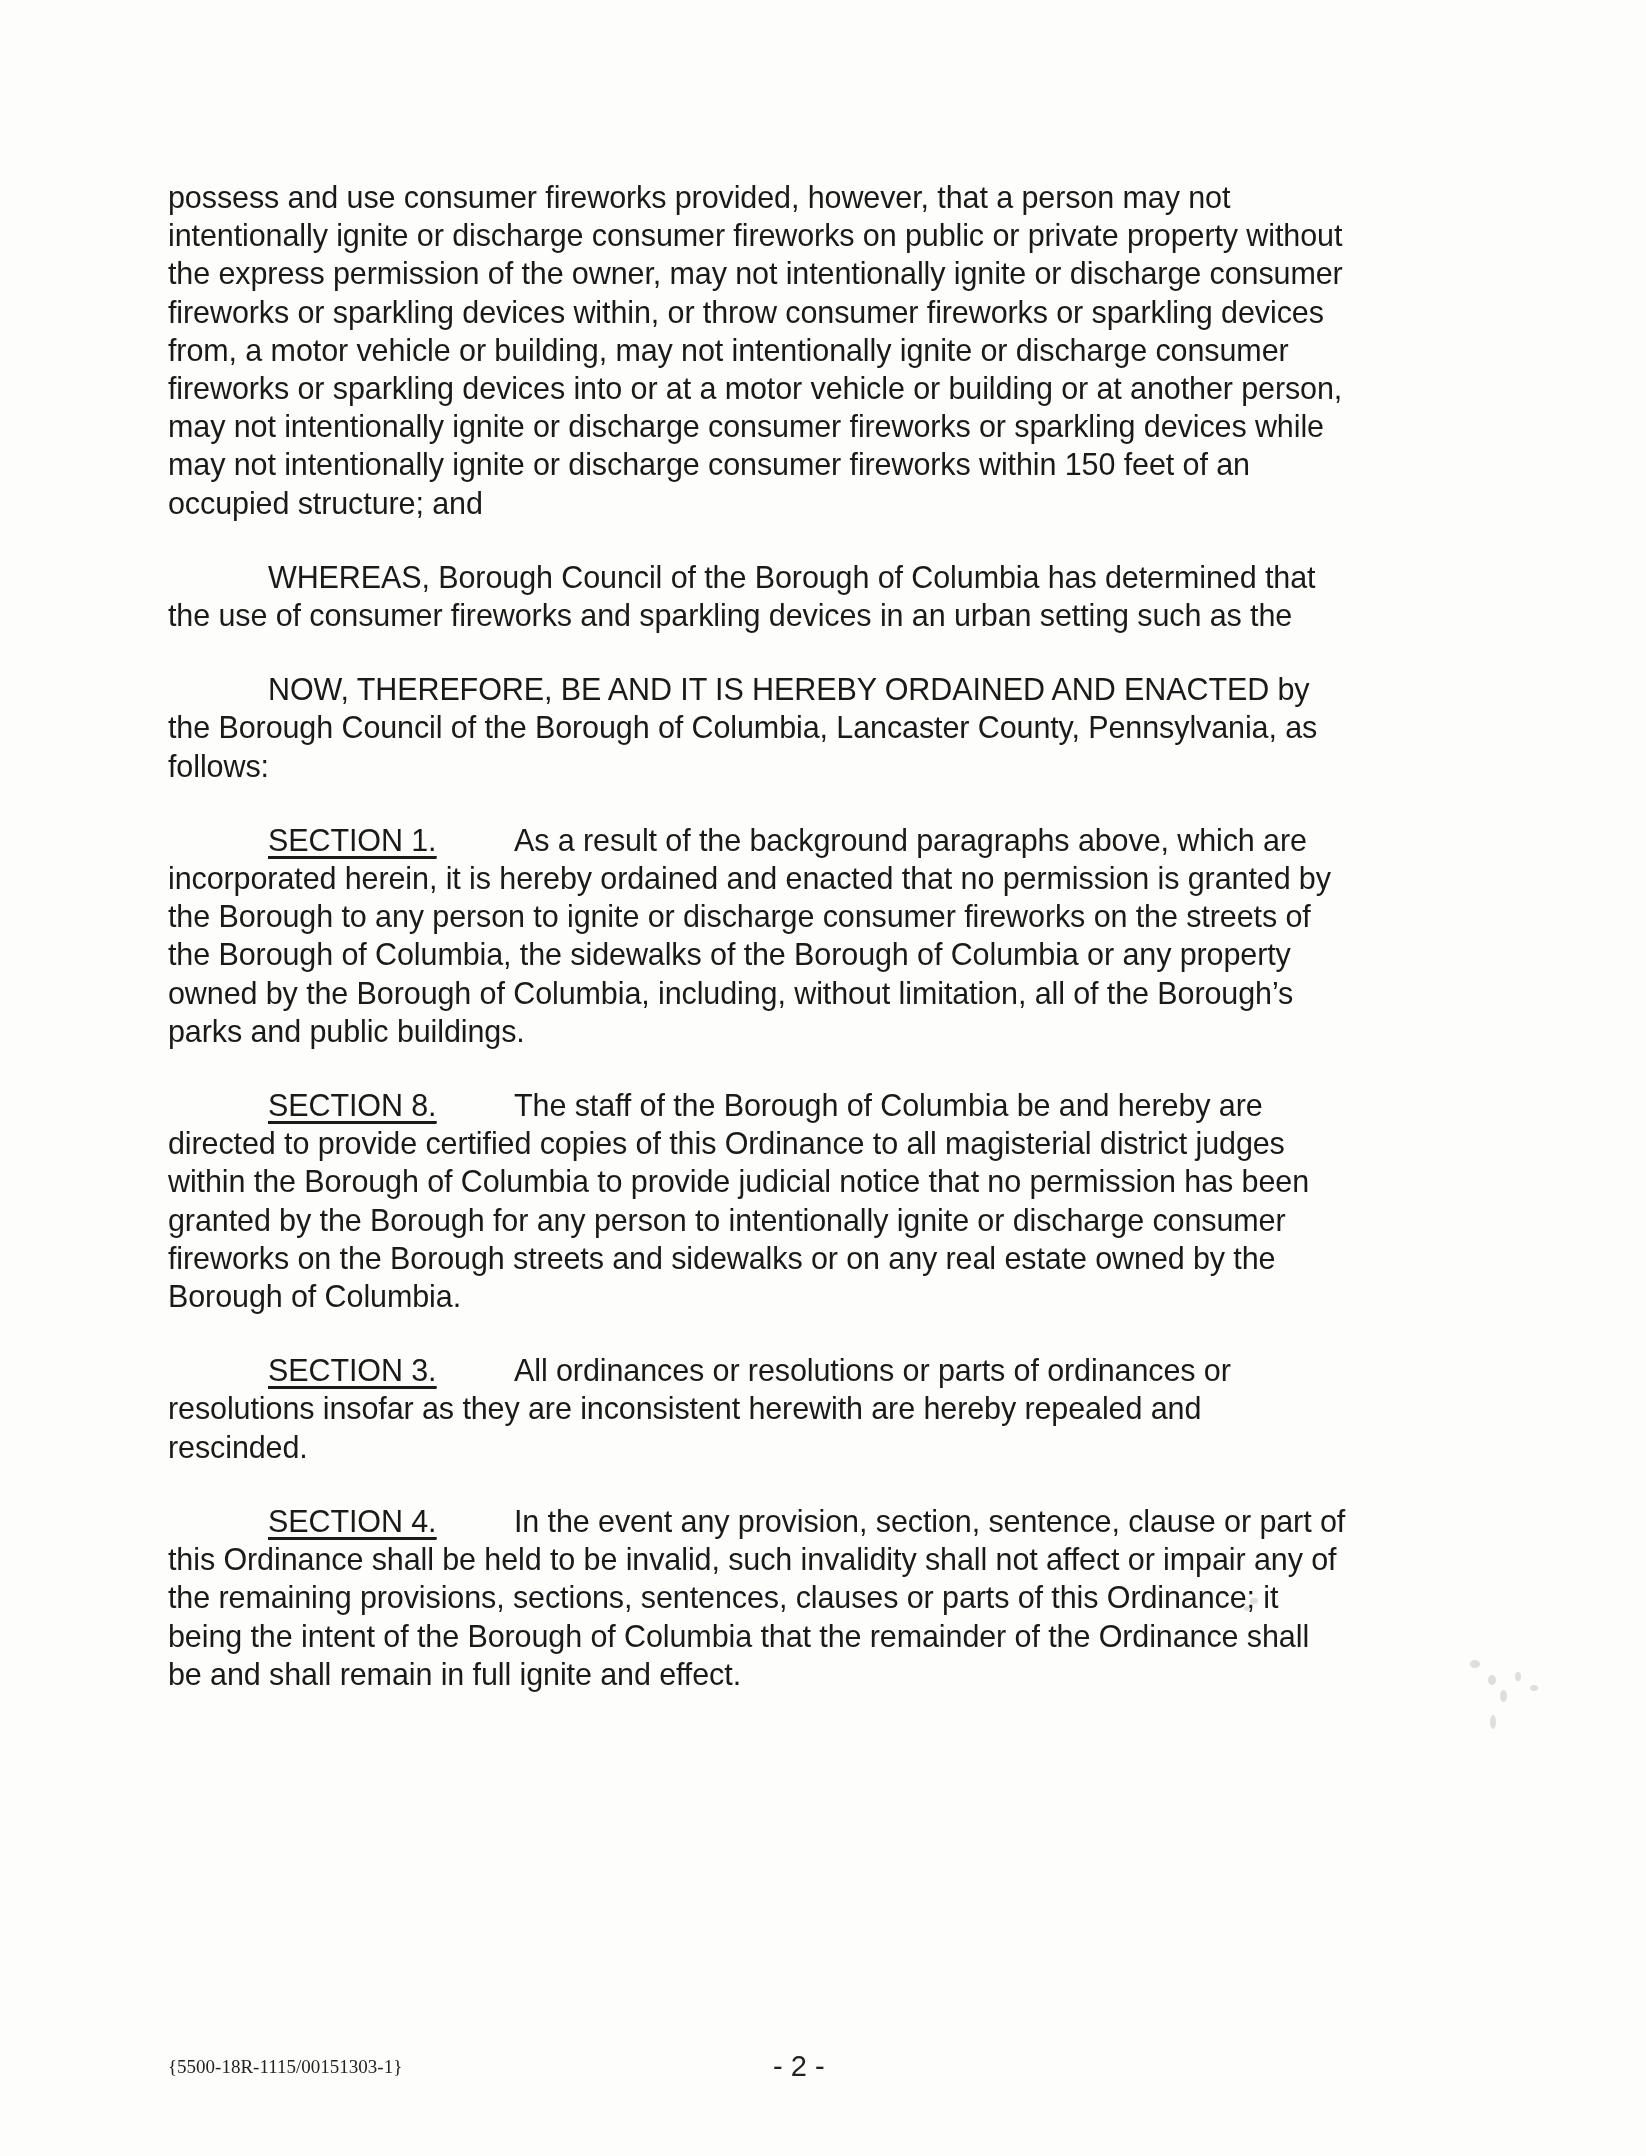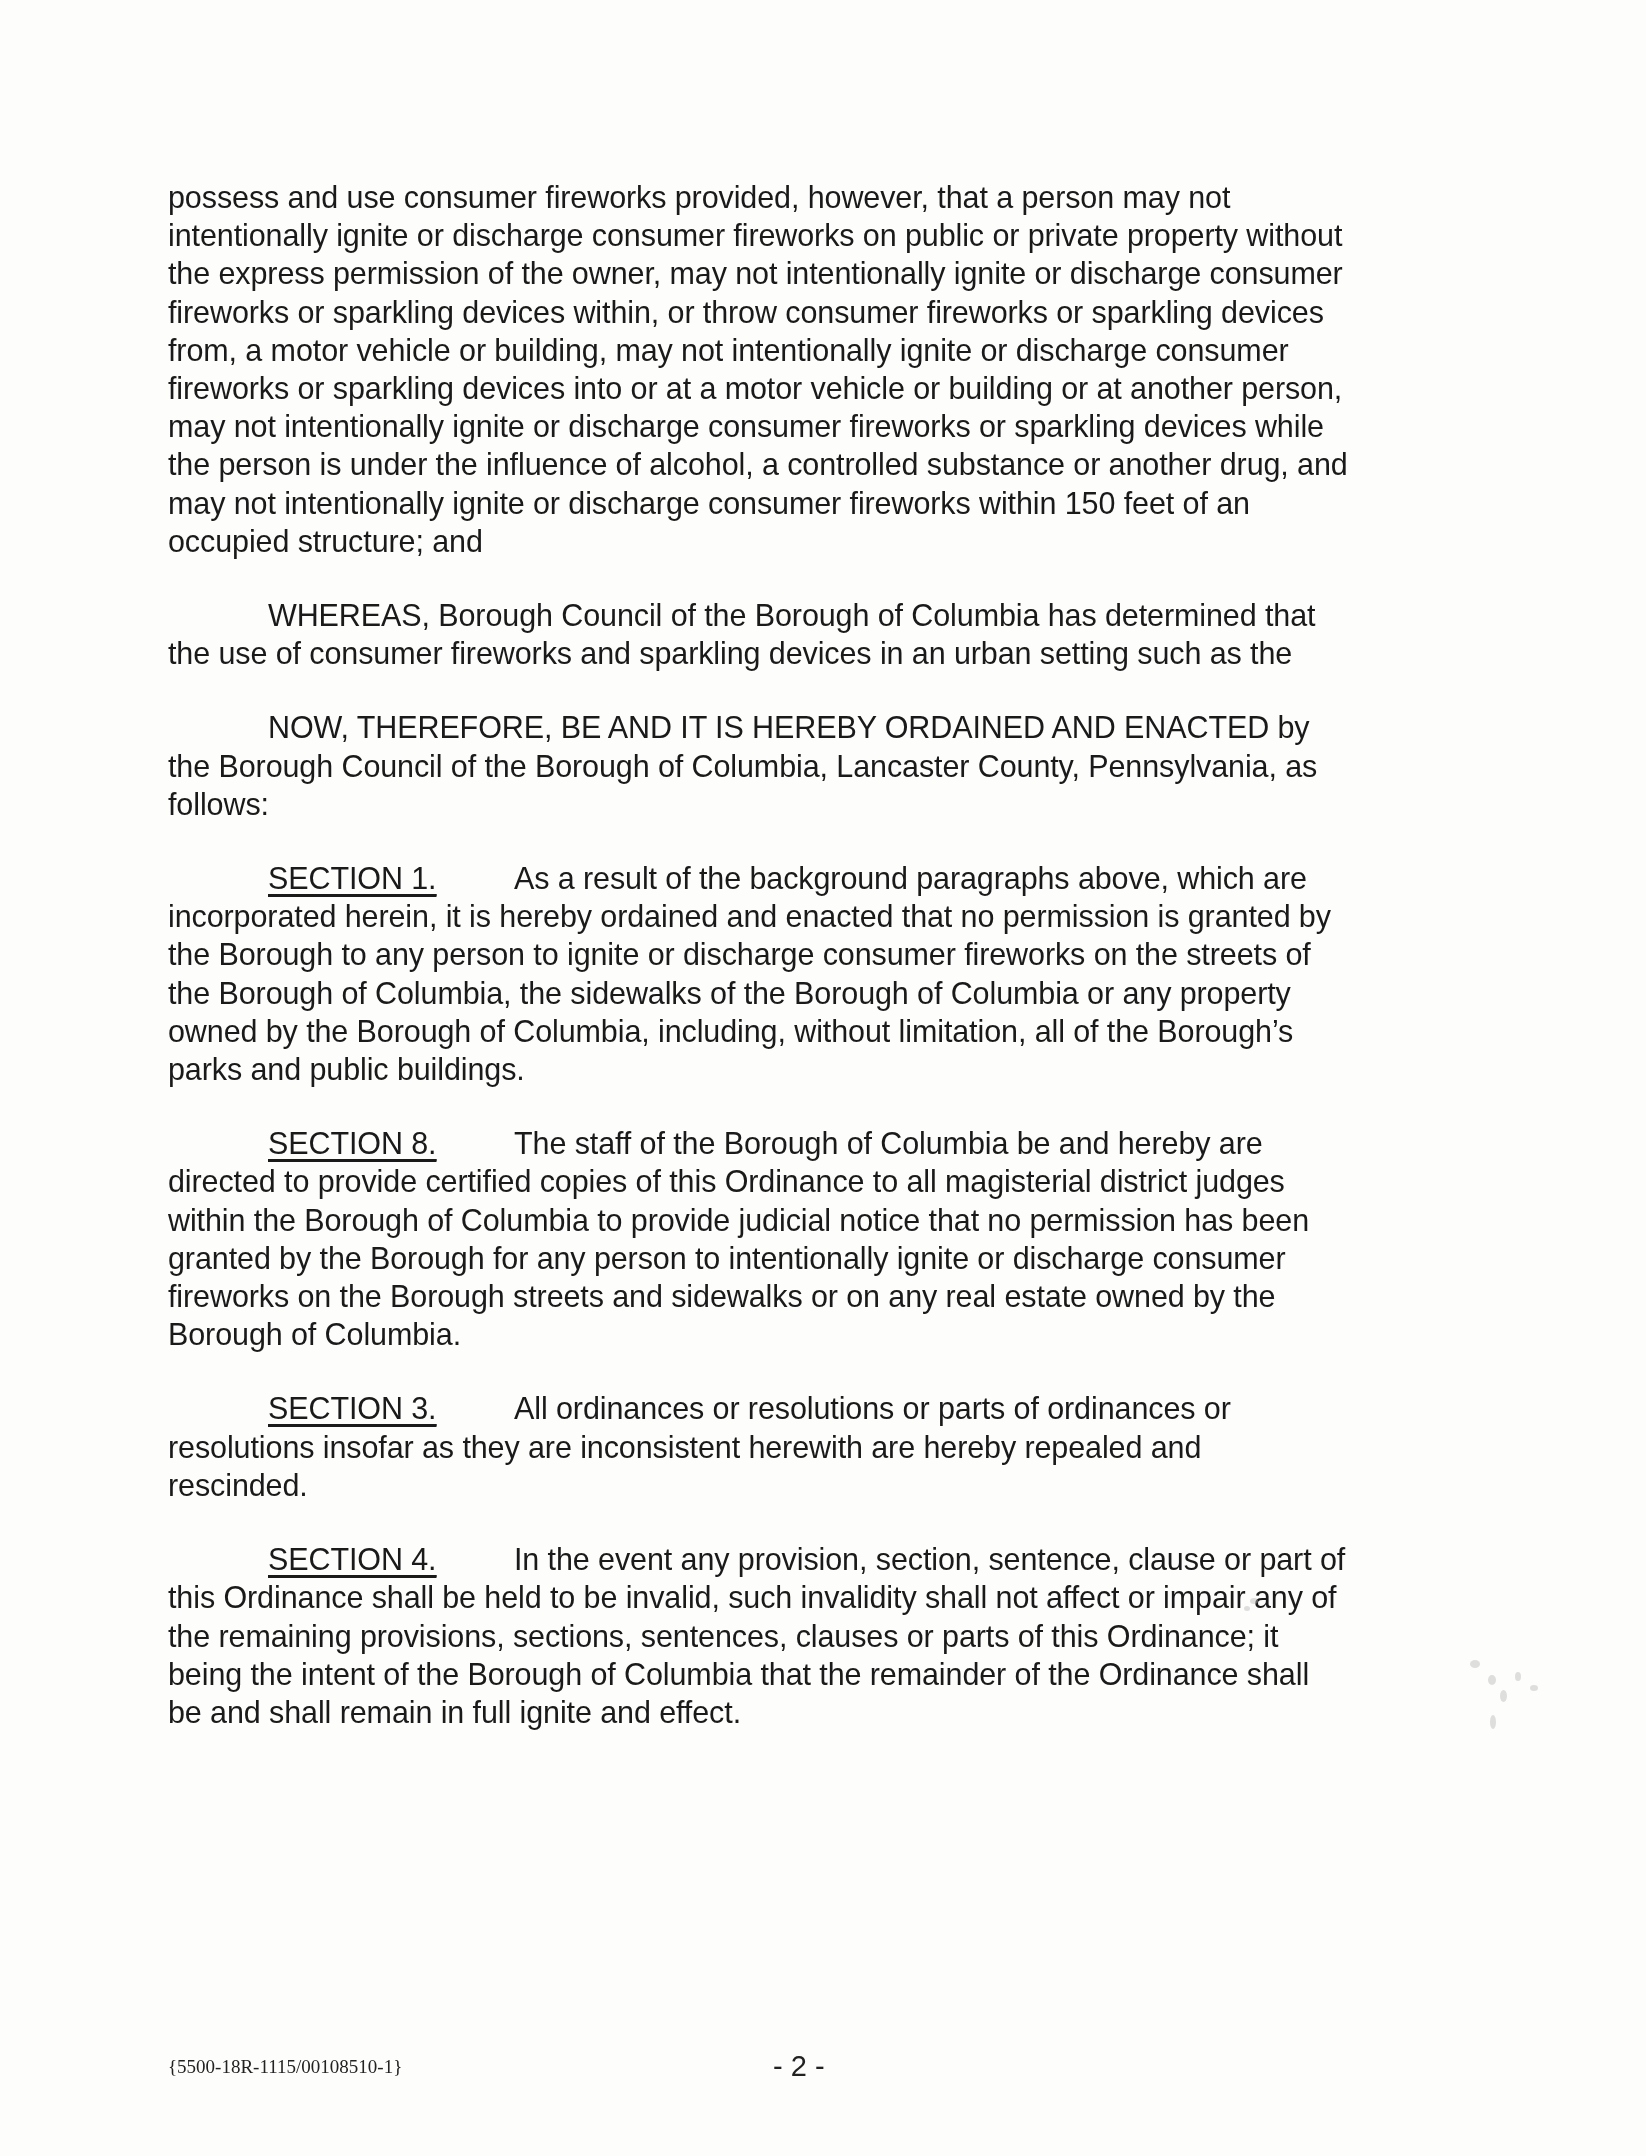--- a/index.html
+++ b/index.html
@@ -70,21 +70,20 @@
 <div class="page">
 
   <p class="para">
     <span class="line">possess and use consumer fireworks provided, however, that a person may not</span>
     <span class="line">intentionally ignite or discharge consumer fireworks on public or private property without</span>
     <span class="line">the express permission of the owner, may not intentionally ignite or discharge consumer</span>
     <span class="line">fireworks or sparkling devices within, or throw consumer fireworks or sparkling devices</span>
     <span class="line">from, a motor vehicle or building, may not intentionally ignite or discharge consumer</span>
     <span class="line">fireworks or sparkling devices into or at a motor vehicle or building or at another person,</span>
     <span class="line">may not intentionally ignite or discharge consumer fireworks or sparkling devices while</span>
-    <span class="line">the person is under the influence of alcohol, a controlled substance or another drug, and</span>
     <span class="line">may not intentionally ignite or discharge consumer fireworks within 150 feet of an</span>
     <span class="line">occupied structure; and</span>
   </p>
 
   <p class="para">
     <span class="line indent">WHEREAS, Borough Council of the Borough of Columbia has determined that</span>
     <span class="line">the use of consumer fireworks and sparkling devices in an urban setting such as the</span>
   </p>
 
   <p class="para">
@@ -131,15 +130,15 @@
   <div class="speckle" style="left:1488px;top:1675px;width:8px;height:10px;"></div>
   <div class="speckle" style="left:1500px;top:1690px;width:7px;height:12px;"></div>
   <div class="speckle" style="left:1515px;top:1672px;width:6px;height:9px;"></div>
   <div class="speckle" style="left:1490px;top:1715px;width:6px;height:14px;"></div>
   <div class="speckle" style="left:1530px;top:1685px;width:8px;height:6px;"></div>
   <div class="speckle" style="left:1250px;top:1598px;width:8px;height:6px;"></div>
   <div class="speckle" style="left:1244px;top:1606px;width:6px;height:5px;"></div>
 </div>
 
 <div class="footer">
-  <span class="doc-id">{5500-18R-1115/00108510-1}</span>
+  <span class="doc-id">{5500-18R-1115/00151303-1}</span>
   <span class="page-num">- 2 -</span>
 </div>
 
 </body></html>

